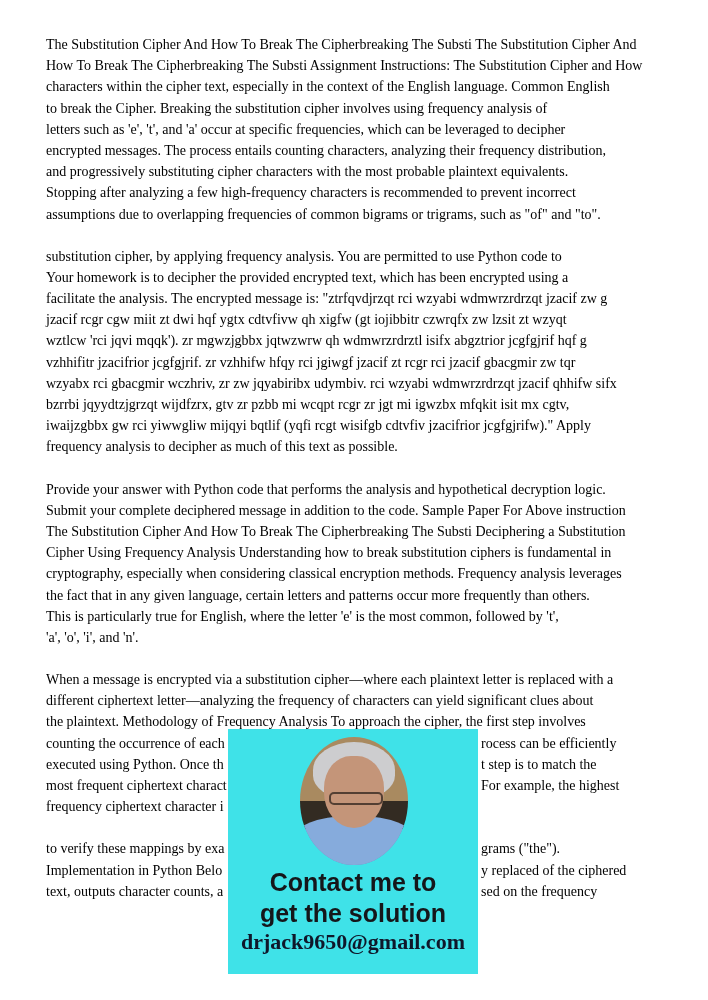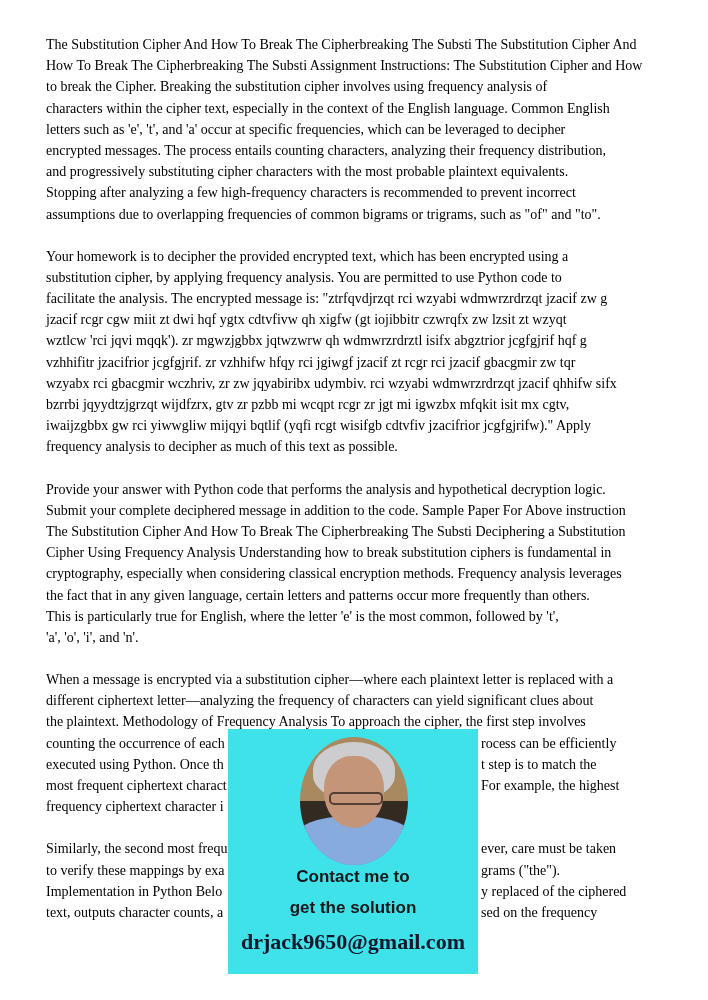--- a/index.html
+++ b/index.html
@@ -34,25 +34,25 @@
 
   
   .ad {
     position:absolute;
     left:228px; top:729px;
     width:250px; height:245px;
     z-index:10;
   }
   .ad-title {
     position:absolute;
-    left:0; top:132px; width:100%;
+    left:0; top:138px; width:100%;
     text-align:center;
     font-family:"Liberation Sans", sans-serif;
     font-weight:700;
-    font-size:17px;
+    font-size:25px;
     line-height:31px;
   }
   .ad-email {
     position:absolute;
     left:0; top:200px; width:100%;
     text-align:center;
     font-family:"Liberation Serif", serif;
     font-weight:700;
     font-size:22px;
     color:#0f172a;
@@ -94,31 +94,31 @@
 </style>
 </head>
 <body>
 
 <div class="page" style="background: rgb(255, 255, 255);">
 
   <div class="doc" id="doc-body">
       <div class="para">
         <div class="text-line">The Substitution Cipher And How To Break The Cipherbreaking The Substi The Substitution Cipher And</div>
         <div class="text-line">How To Break The Cipherbreaking The Substi Assignment Instructions: The Substitution Cipher and How</div>
+        <div class="text-line">characters within the cipher text, especially in the context of the English language. Common English</div>
         <div class="text-line">to break the Cipher. Breaking the substitution cipher involves using frequency analysis of</div>
-        <div class="text-line">characters within the cipher text, especially in the context of the English language. Common English</div>
         <div class="text-line">letters such as 'e', 't', and 'a' occur at specific frequencies, which can be leveraged to decipher</div>
         <div class="text-line">encrypted messages. The process entails counting characters, analyzing their frequency distribution,</div>
         <div class="text-line">and progressively substituting cipher characters with the most probable plaintext equivalents.</div>
         <div class="text-line">Stopping after analyzing a few high-frequency characters is recommended to prevent incorrect</div>
         <div class="text-line">assumptions due to overlapping frequencies of common bigrams or trigrams, such as "of" and "to".</div>
       </div>
       <div class="para">
+        <div class="text-line">substitution cipher, by applying frequency analysis. You are permitted to use Python code to</div>
         <div class="text-line">Your homework is to decipher the provided encrypted text, which has been encrypted using a</div>
-        <div class="text-line">substitution cipher, by applying frequency analysis. You are permitted to use Python code to</div>
         <div class="text-line">facilitate the analysis. The encrypted message is: "ztrfqvdjrzqt rci wzyabi wdmwrzrdrzqt jzacif zw g</div>
         <div class="text-line">jzacif rcgr cgw miit zt dwi hqf ygtx cdtvfivw qh xigfw (gt iojibbitr czwrqfx zw lzsit zt wzyqt</div>
         <div class="text-line">wztlcw 'rci jqvi mqqk'). zr mgwzjgbbx jqtwzwrw qh wdmwrzrdrztl isifx abgztrior jcgfgjrif hqf g</div>
         <div class="text-line">vzhhifitr jzacifrior jcgfgjrif. zr vzhhifw hfqy rci jgiwgf jzacif zt rcgr rci jzacif gbacgmir zw tqr</div>
         <div class="text-line">wzyabx rci gbacgmir wczhriv, zr zw jqyabiribx udymbiv. rci wzyabi wdmwrzrdrzqt jzacif qhhifw sifx</div>
         <div class="text-line">bzrrbi jqyydtzjgrzqt wijdfzrx, gtv zr pzbb mi wcqpt rcgr zr jgt mi igwzbx mfqkit isit mx cgtv,</div>
         <div class="text-line">iwaijzgbbx gw rci yiwwgliw mijqyi bqtlif (yqfi rcgt wisifgb cdtvfiv jzacifrior jcgfgjrifw)." Apply</div>
         <div class="text-line">frequency analysis to decipher as much of this text as possible.</div>
       </div>
       <div class="para">
@@ -134,21 +134,20 @@
       <div class="para">
         <div class="text-line">When a message is encrypted via a substitution cipher—where each plaintext letter is replaced with a</div>
         <div class="text-line">different ciphertext letter—analyzing the frequency of characters can yield significant clues about</div>
         <div class="text-line">the plaintext. Methodology of Frequency Analysis To approach the cipher, the first step involves</div>
         <div class="text-line"><span>counting the occurrence of each</span><span class="frag-right">rocess can be efficiently</span></div>
         <div class="text-line"><span>executed using Python. Once th</span><span class="frag-right">t step is to match the</span></div>
         <div class="text-line"><span>most frequent ciphertext charact</span><span class="frag-right">For example, the highest</span></div>
         <div class="text-line"><span>frequency ciphertext character i</span><span class="frag-right"></span></div>
       </div>
       <div class="para gap-lg">
-        <div class="text-line"><span>Similarly, the second most frequ</span><span class="frag-right">ever, care must be taken</span></div>
         <div class="text-line"><span>to verify these mappings by exa</span><span class="frag-right">grams ("the").</span></div>
         <div class="text-line"><span>Implementation in Python Belo</span><span class="frag-right">y replaced of the ciphered</span></div>
         <div class="text-line"><span>text, outputs character counts, a</span><span class="frag-right">sed on the frequency</span></div>
       </div>
     </div>
 
   <div class="ad" id="ad-overlay" style="background: rgb(63, 226, 232);">
     <div class="photo">
       <div class="shirt"></div>
       <div class="hair"></div>

